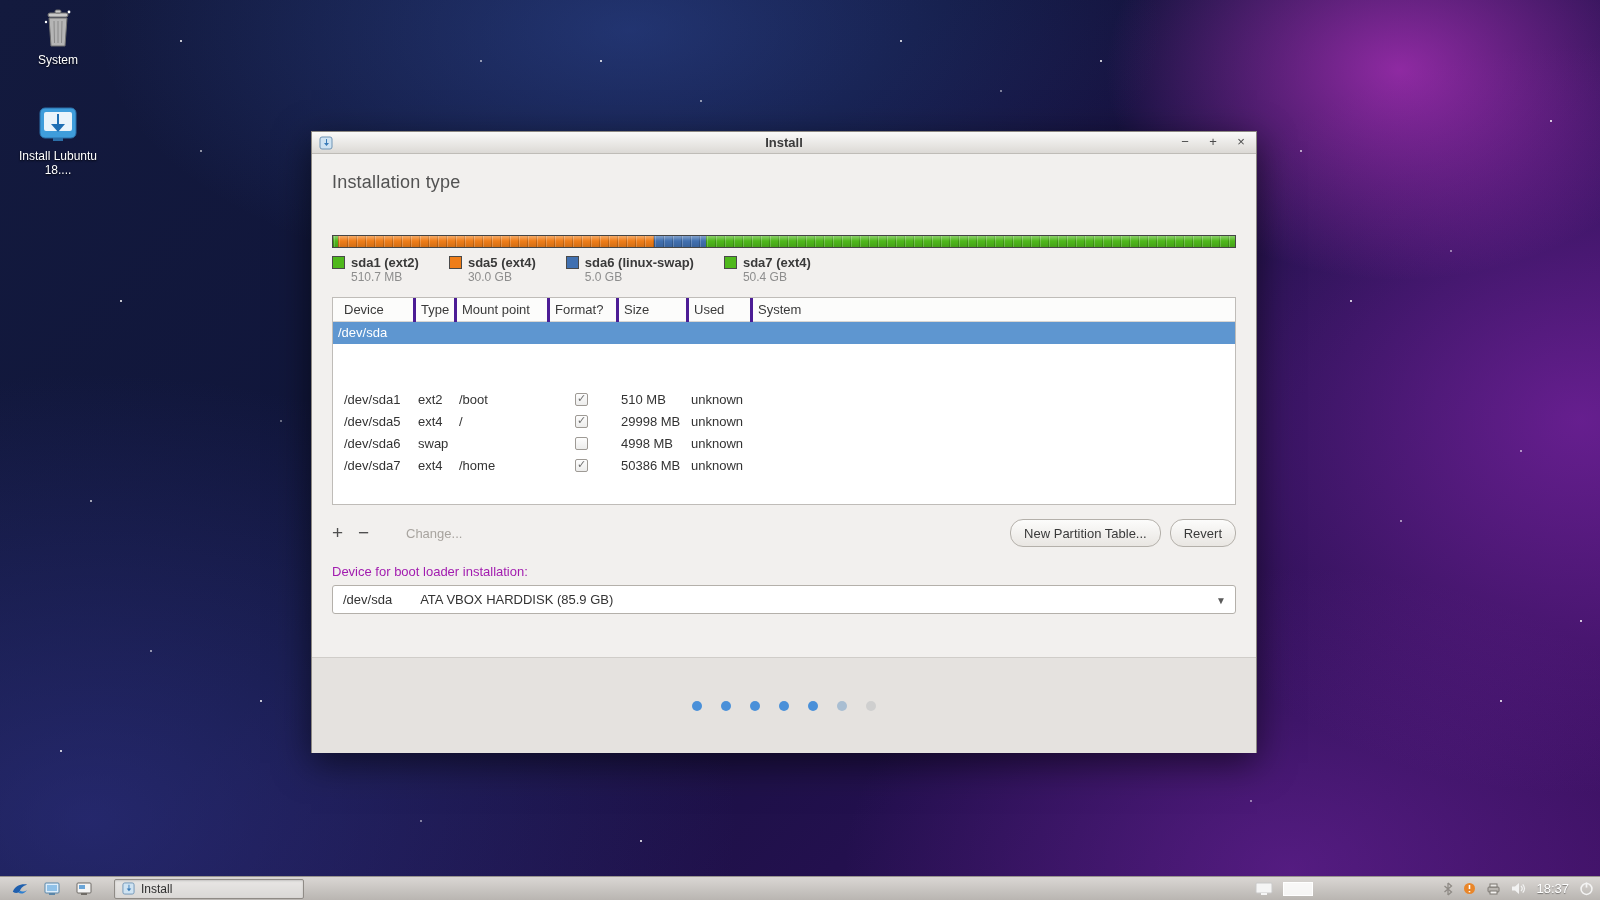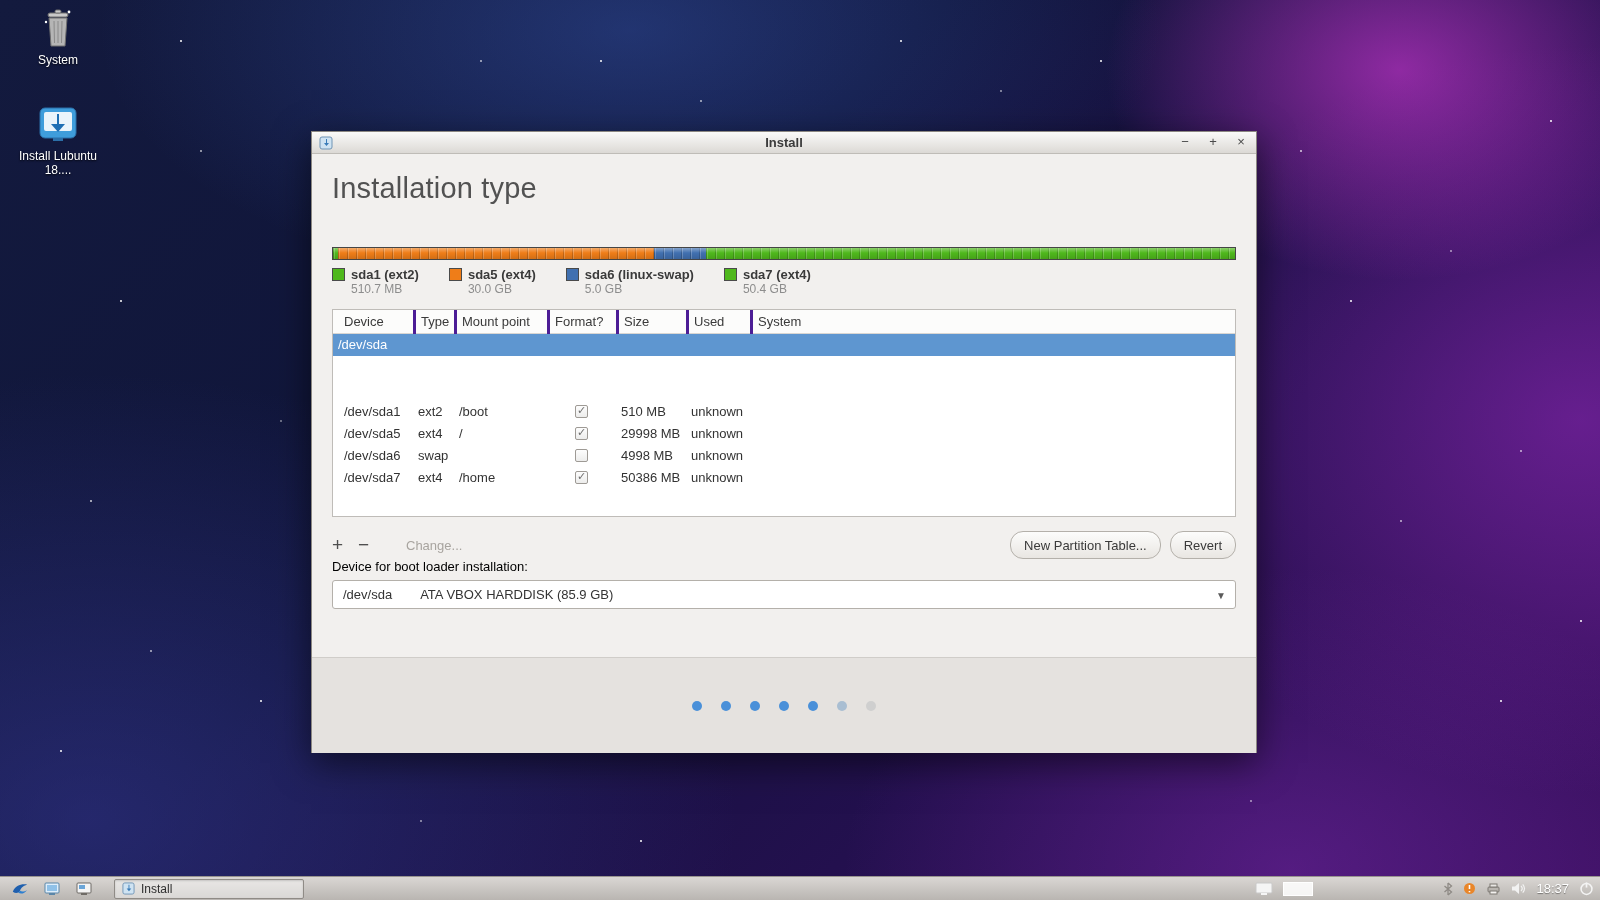--- a/index.html
+++ b/index.html
@@ -39,21 +39,21 @@
     background:#f2f0ee; border:1px solid #8c8882; box-shadow:0 10px 34px rgba(0,0,0,.55); }
   .titlebar { position:relative; height:22px; background:linear-gradient(#fafaf9,#dcd9d5);
     border-bottom:1px solid #bfbcb7; }
   .titlebar .tb-appicon { position:absolute; left:7px; top:4px; }
   .titlebar .tb-title { position:absolute; left:0; right:0; top:3px; text-align:center;
     font-size:13px; font-weight:bold; color:#3b3b3b; }
   .win-controls { position:absolute; right:8px; top:2px; display:flex; gap:14px; }
   .win-controls span { font-size:13px; color:#4a4a4a; width:14px; text-align:center; cursor:default; }
 
   .win-body { padding:18px 20px 0 20px; height:503px; }
-  .win-heading { font-size:29px; font-weight:400; color:#525252; letter-spacing:0.2px; }
+  .win-heading { font-size:18px; font-weight:400; color:#525252; letter-spacing:0.2px; }
 
   .partition-bar { margin-top:42px; height:13px; display:flex; border:1px solid #454545;
     background:#888; position:relative; overflow:hidden; }
   .pseg { height:100%; position:relative; }
   .pseg::after { content:""; position:absolute; inset:0;
     background:
       linear-gradient(rgba(255,255,255,.35), rgba(255,255,255,0) 45%, rgba(0,0,0,.12)),
       repeating-linear-gradient(90deg, rgba(0,0,0,.18) 0 1px, rgba(255,255,255,.22) 1px 2px, transparent 2px 9px);
   }
 
@@ -81,21 +81,21 @@
 
   .table-actions { margin-top:14px; display:flex; align-items:center; }
   .flat-btn { font-size:19px; color:#4f4f4f; width:26px; text-align:left; cursor:default; line-height:20px; }
   .change-btn { font-size:13px; color:#a8a49f; margin-left:22px; }
   .ta-spacer { flex:1; }
   .btn { display:inline-flex; align-items:center; justify-content:center; gap:6px; height:28px;
     padding:0 13px; font-size:13px; color:#3a3a3a; background:linear-gradient(#fcfcfb,#e9e6e2);
     border:1px solid #b4b0aa; border-radius:13px; cursor:default; }
   .btn + .btn { margin-left:9px; }
 
-  .boot-label { font-size:13px; color:#000000; }
+  .boot-label { margin-top:17px; font-size:13px; color:#a21caf; }
   .combo { margin-top:6px; height:29px; background:#fff; border:1px solid #b4b0aa; border-radius:3px;
     display:flex; align-items:center; padding:0 10px; font-size:13px; color:#333; position:relative; }
   .combo .combo-desc { margin-left:28px; }
   .combo .combo-arrow { position:absolute; right:9px; top:9px; font-size:10px; color:#5a5a5a; }
 
   .nav-row { margin-top:22px; display:flex; justify-content:flex-end; }
   .btn .btn-ic { display:inline-flex; }
 
   .win-footer { height:96px; background:#e5e2df; border-top:1px solid #d0cdc9;
     display:flex; align-items:center; justify-content:center; gap:19px; }

